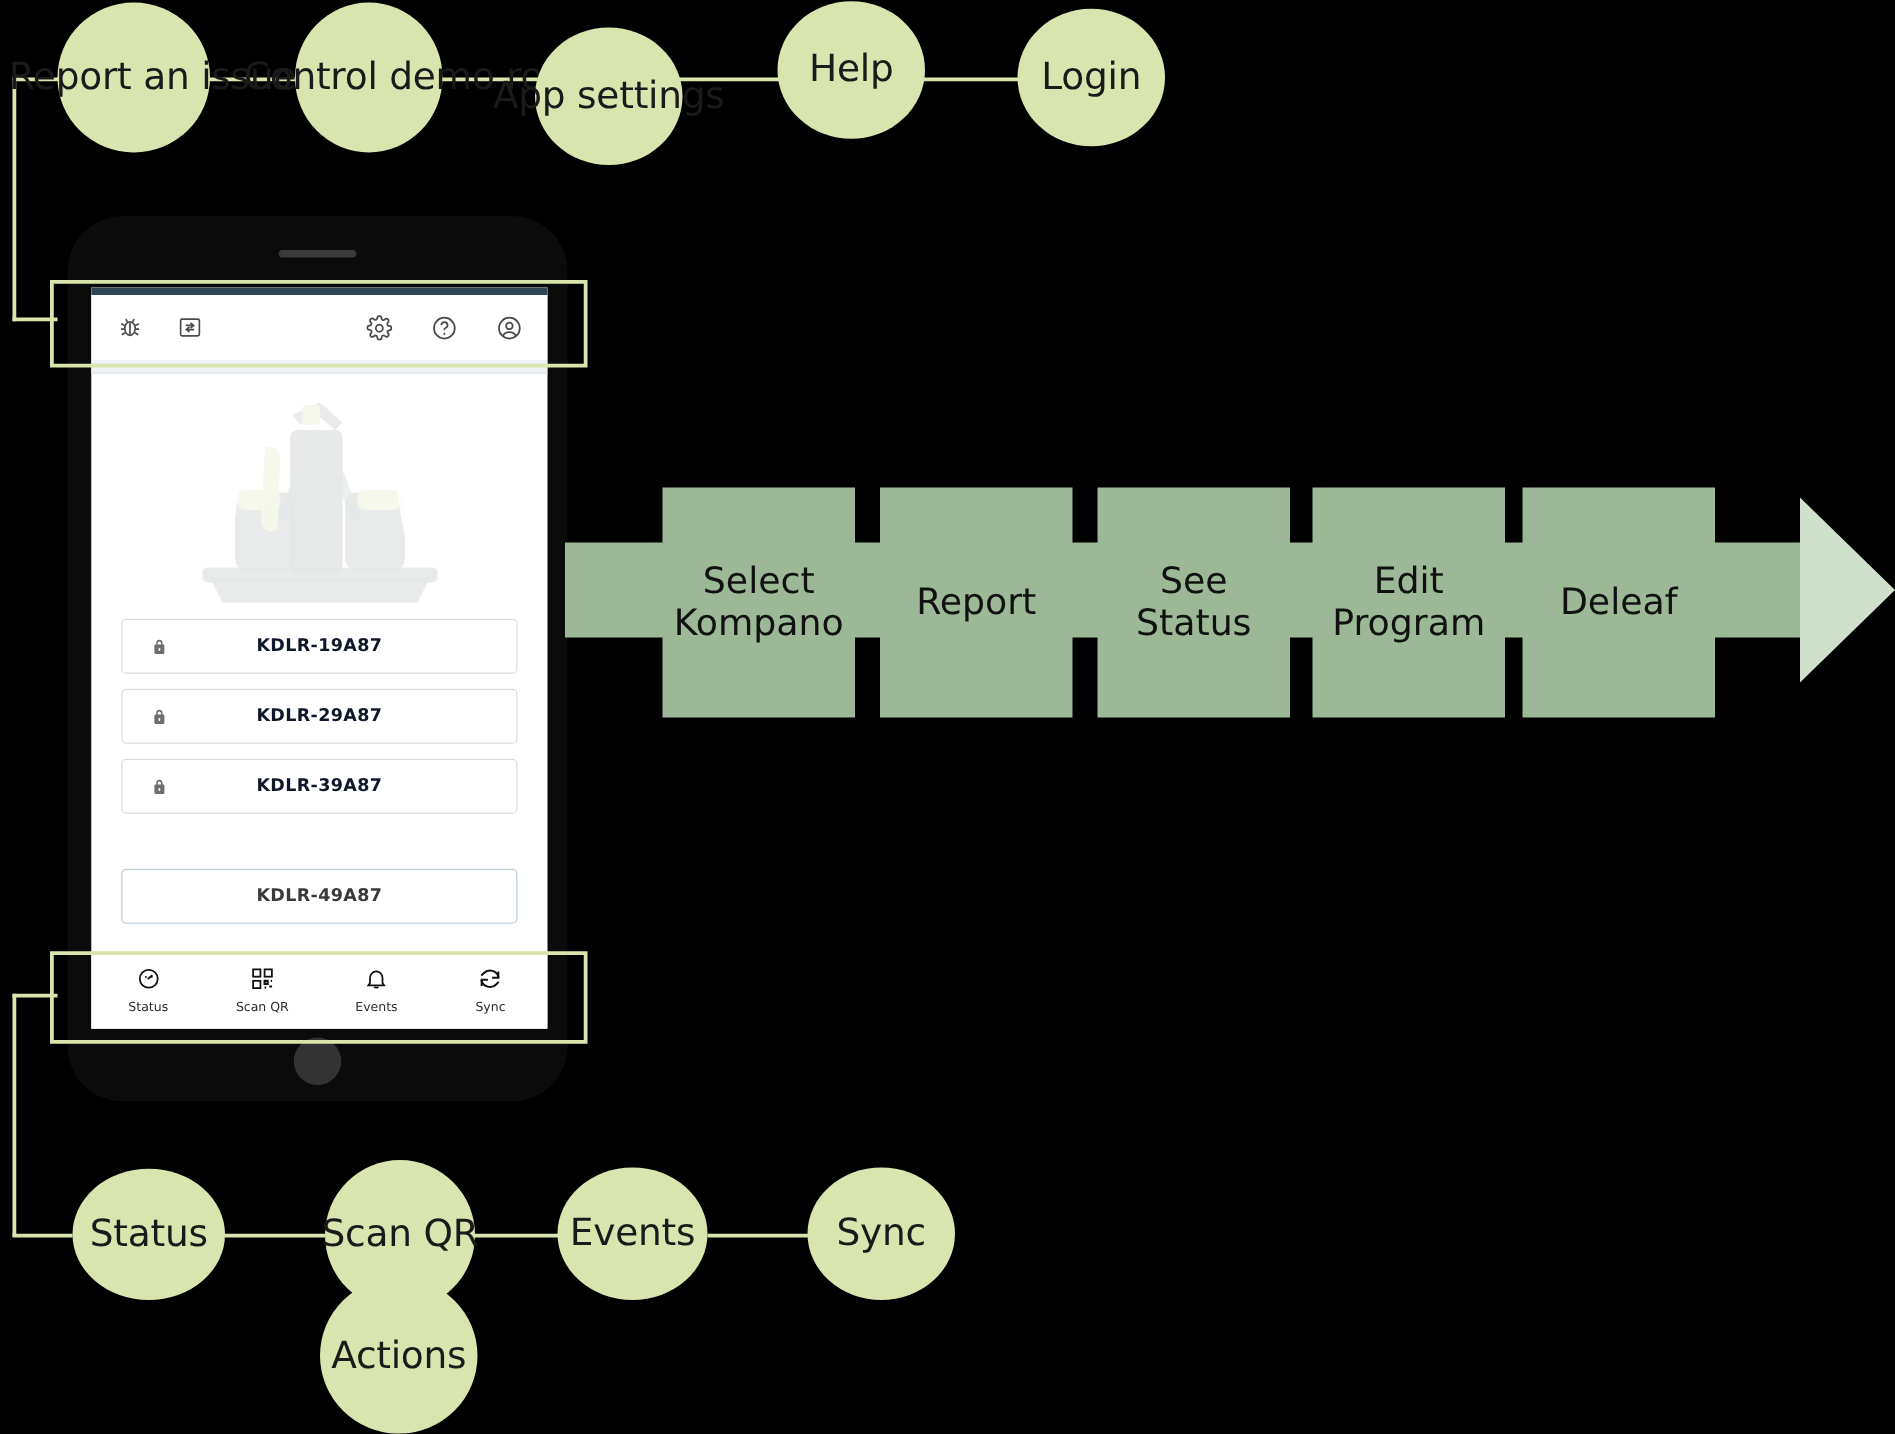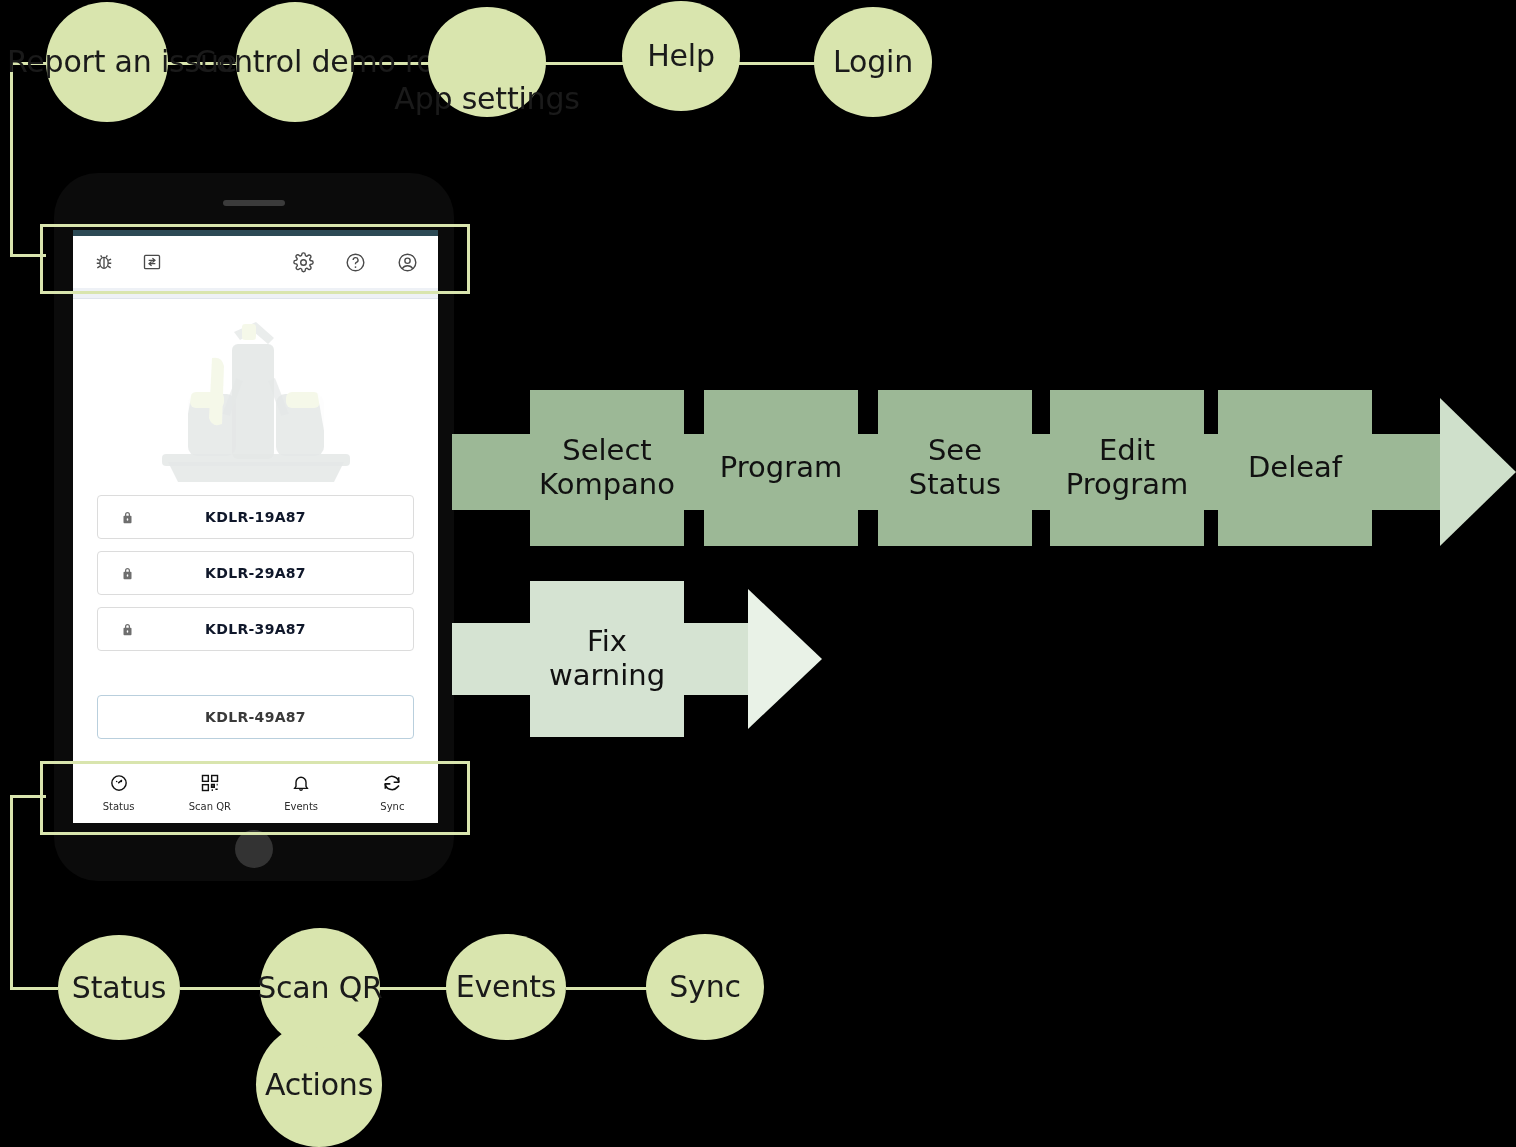--- a/index.html
+++ b/index.html
@@ -228,21 +228,21 @@
   .flow-band {
     position: absolute;
     left: 0;
     top: 44px;
     height: 76px;
   }
   .flow-step {
     position: absolute;
     top: 0;
     width: 154px;
-    height: 156px;
+    height: 184px;
     display: flex;
     align-items: center;
     justify-content: center;
     text-align: center;
     font-size: 29px;
     line-height: 1.16;
     color: #111111;
   }
   .flow-arrow {
     position: absolute;
@@ -263,21 +263,21 @@
   <div class="line-h" style="left:728px; top:62px; width:92px;"></div>
   <div class="line-v" style="left:10px; top:62px; height:195px;"></div>
   <div class="line-h" style="left:10px; top:254px; width:36px;"></div>
 
   <div class="node" style="left:46px; top:2px; width:122px; height:120px;">
     <span class="lbl">Report an issue</span>
   </div>
   <div class="node" style="left:236px; top:2px; width:118px; height:120px;">
     <span class="lbl">Control demo robot</span>
   </div>
-  <div class="node" style="left:428px; top:7px; width:118px; height:110px;align-items:flex-end;">
+  <div class="node" style="left:428px; top:22px; width:118px; height:110px;">
     <span class="lbl">App settings</span>
   </div>
   <div class="node" style="left:622px; top:1px; width:118px; height:110px;">
     <span class="lbl">Help</span>
   </div>
   <div class="node" style="left:814px; top:7px; width:118px; height:110px;">
     <span class="lbl">Login</span>
   </div>
 
   <div class="phone">
@@ -459,35 +459,28 @@
   <div class="node" style="left:646px; top:934px; width:118px; height:106px;">
     <span class="lbl">Sync</span>
   </div>
 
   <div class="flow" style="left:452px; top:390px; width:1064px; height:164px;">
     <div class="flow-band" style="width:1002px; background:#9cb896;"></div>
     <div class="flow-step" style="left:78px; background:#9cb896;">
       <span>Select Kompano</span>
     </div>
     <div class="flow-step" style="left:252px; background:#9cb896;">
-      <span>Program</span>
+      <span>Report</span>
     </div>
     <div class="flow-step" style="left:426px; background:#9cb896;">
       <span>See Status</span>
     </div>
     <div class="flow-step" style="left:598px; background:#9cb896;">
       <span>Edit Program</span>
     </div>
     <div class="flow-step" style="left:766px; background:#9cb896;text-align:center;">
       <span>Deleaf</span>
     </div>
     <div class="flow-arrow" style="left:988px; top:8px; border-top:74px solid transparent; border-bottom:74px solid transparent; border-left:76px solid #cfe0cb;"></div>
   </div>
 
-  <div class="flow" style="left:452px; top:581px; width:380px; height:156px;">
-    <div class="flow-band" style="top:42px; width:310px; height:72px; background:#d5e3d2;"></div>
-    <div class="flow-step" style="left:78px; height:156px; background:#d5e3d2;">
-      <span>Fix warning</span>
-    </div>
-    <div class="flow-arrow" style="left:296px; top:8px; border-top:70px solid transparent; border-bottom:70px solid transparent; border-left:74px solid #e9f2e7;"></div>
-  </div>
 
 </div>
 
 </body></html>

